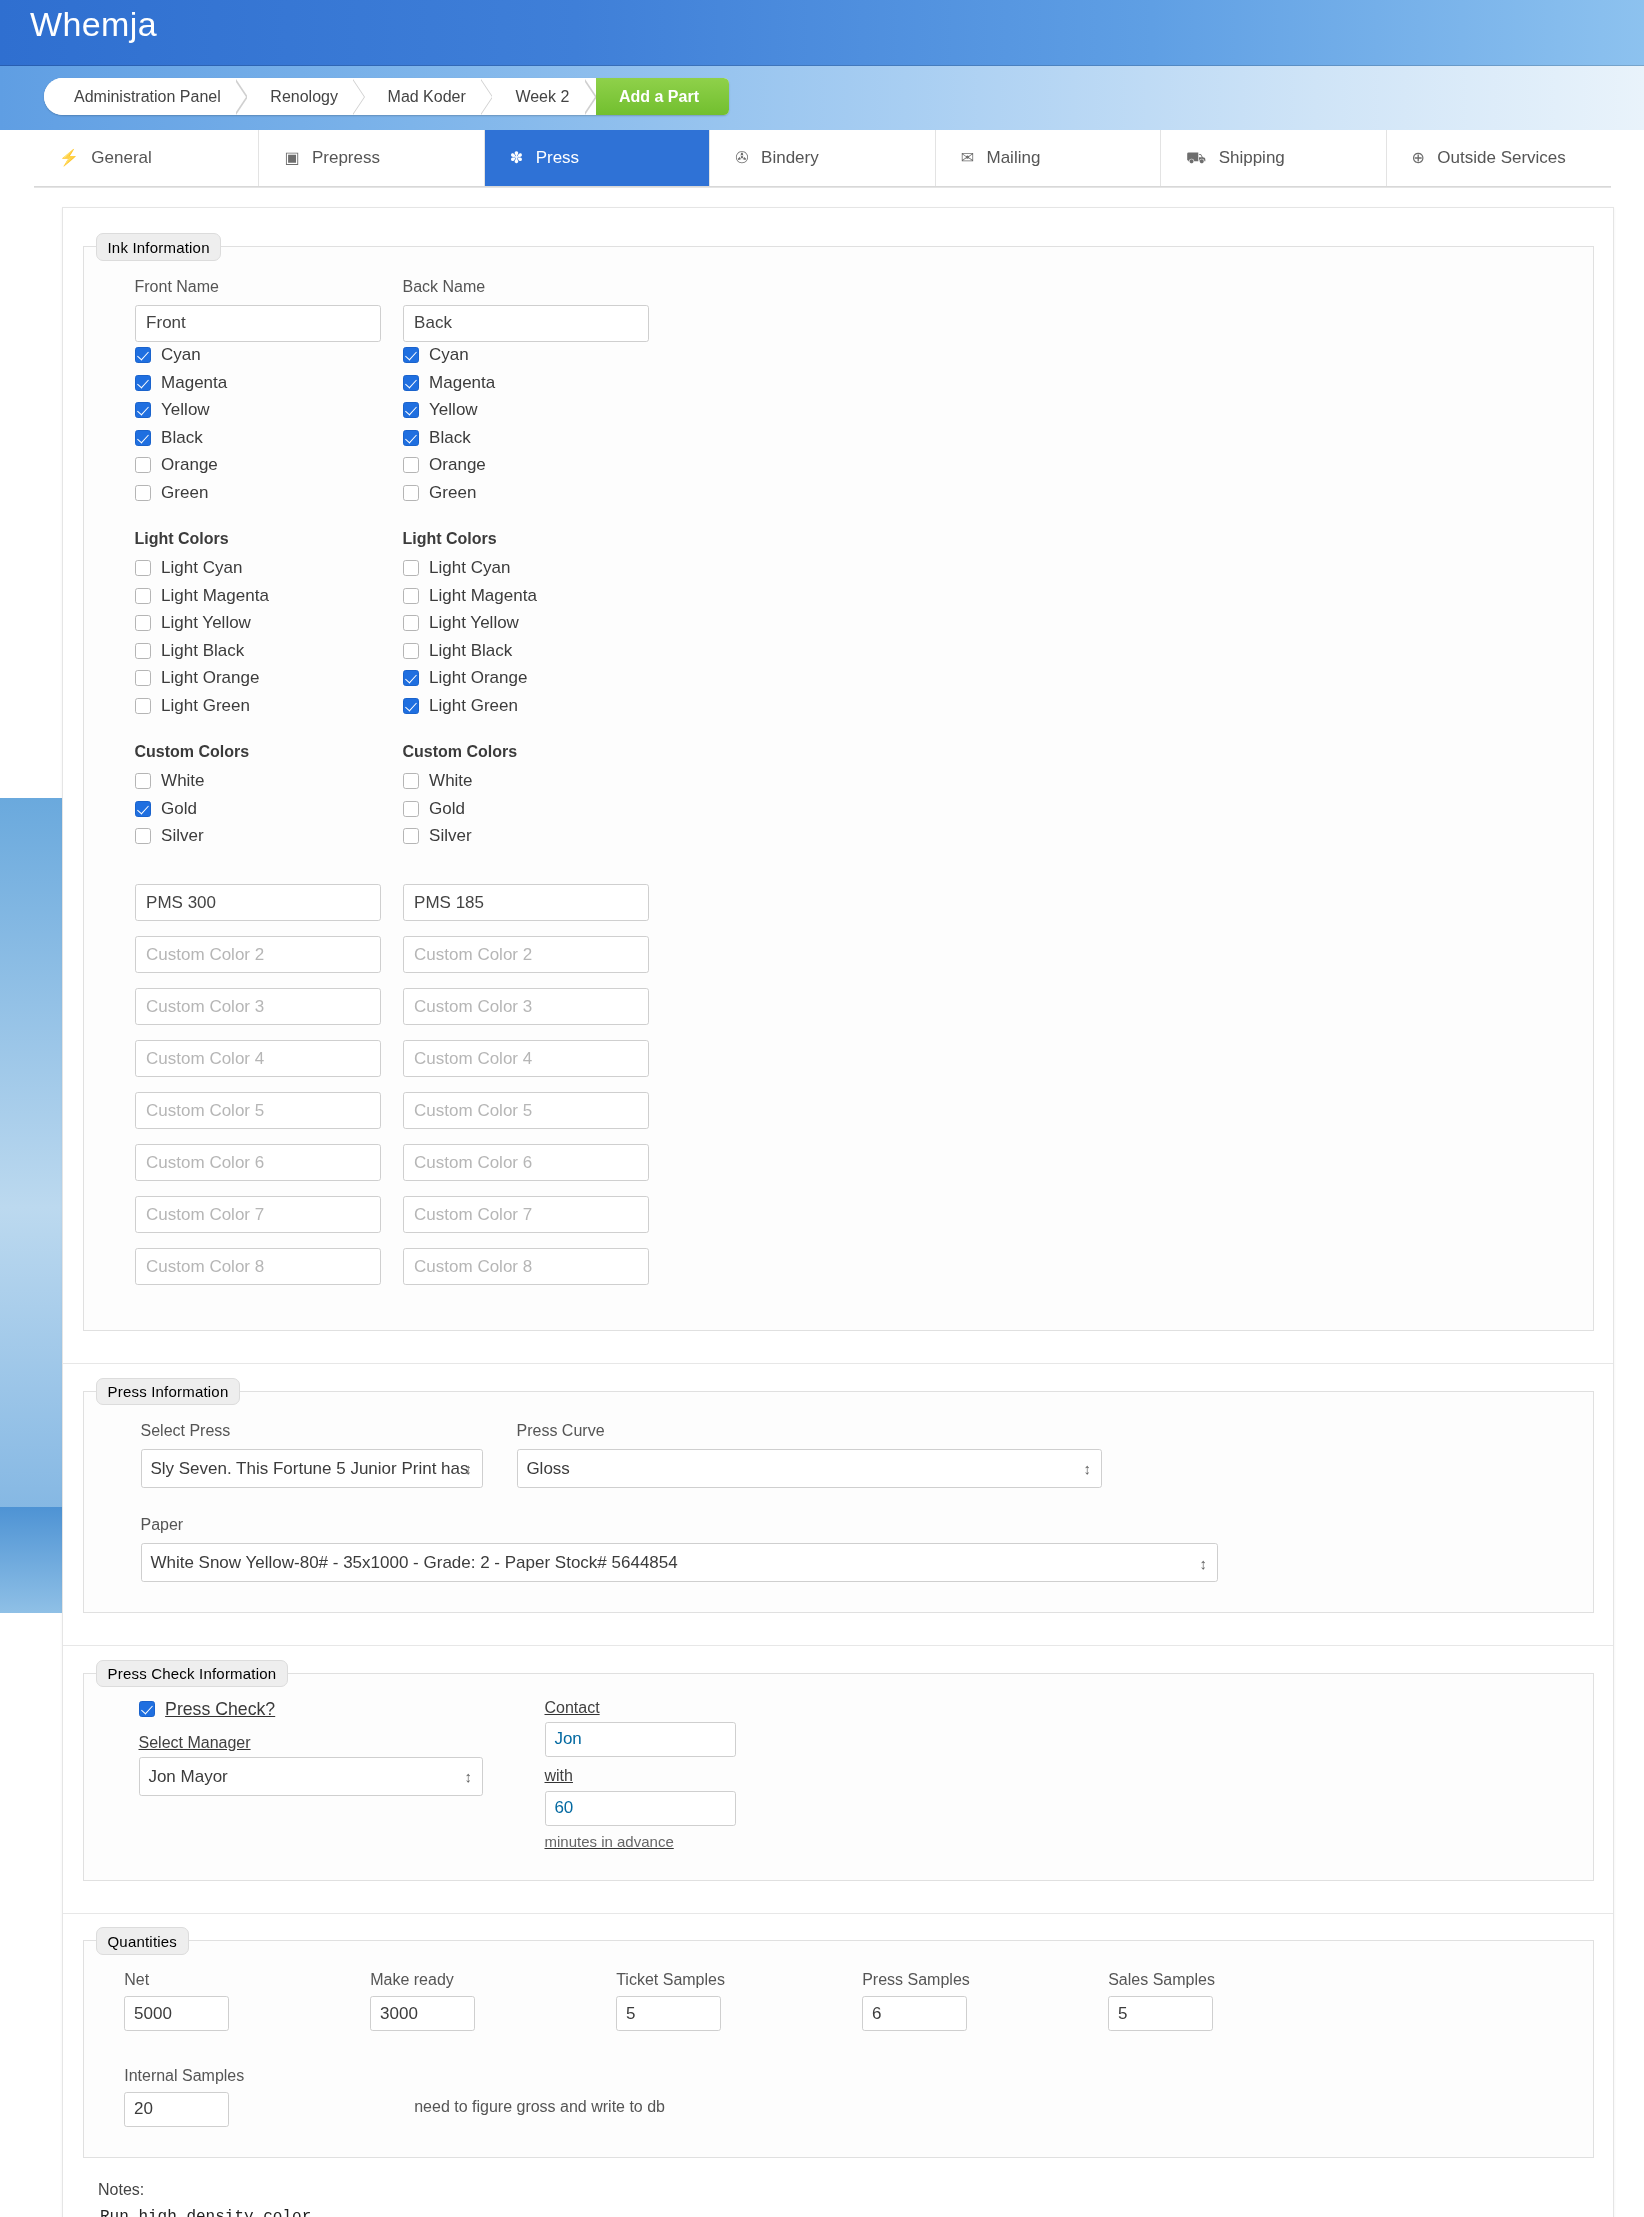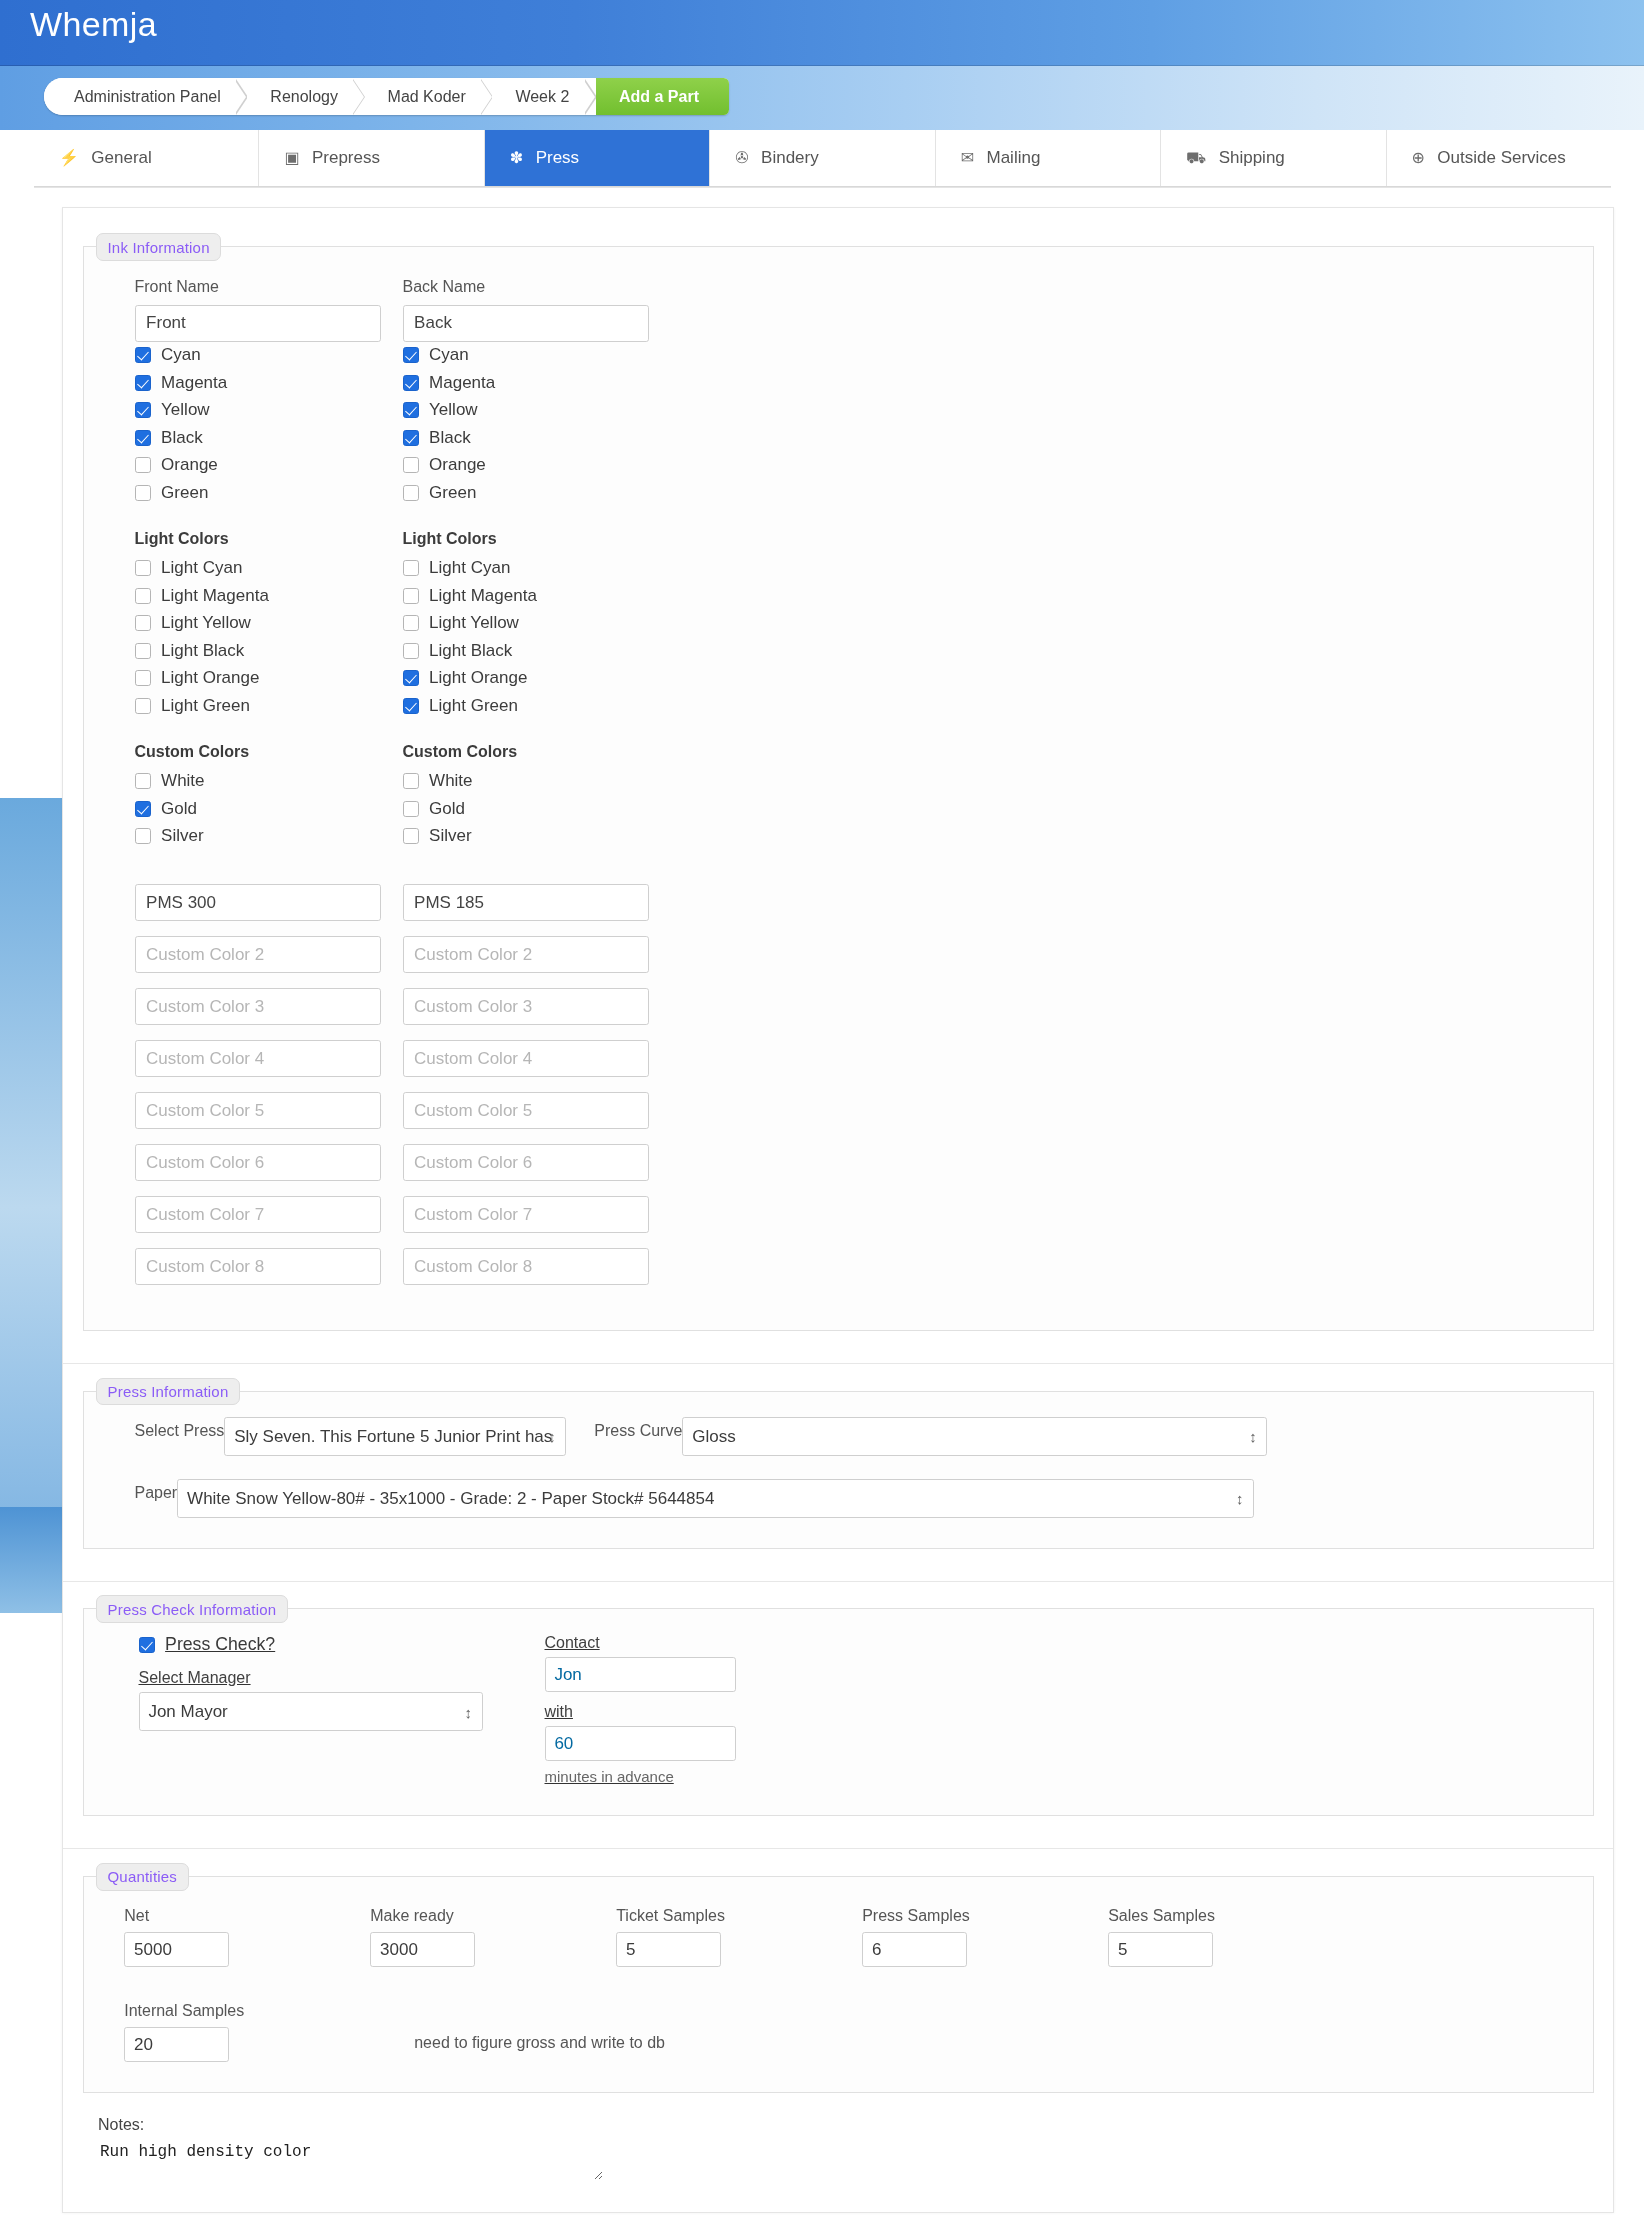--- a/index.html
+++ b/index.html
@@ -159,21 +159,21 @@
     background: #fdfdfd;
     padding: 25px 23px 30px 23px;
   }
   .legend {
     position: absolute;
     top: -14px; left: 12.4px;
     background: #eeeeee;
     border: 0.9px solid #dcdcdc;
     border-radius: 7px;
     font-size: 15px;
-    color: #8b5cf6;
+    color: #000000;
     padding: 4.4px 10.6px;
     letter-spacing: 0.2px;
   }
   .sep {
     height: 0.9px;
     background: #e7e7e7;
     margin: 32px 0 0 0;
   }
 
   
@@ -230,21 +230,21 @@
     font-size: 16px;
     font-weight: bold;
     color: #3b3b3b;
     margin: 23px 0 7px 0;
   }
   .cc-rows { margin-top: 34px; }
   .cc-row { margin-bottom: 15px; }
 
   
   .row { display: flex; gap: 28px; padding-left: 28px; }
-  .fld { display: flex; flex-direction: row; }
+  .fld { display: flex; flex-direction: column; margin-left: 6px; }
   select.sel {
     height: 39px;
     border: 0.9px solid #cfcfcf;
     border-radius: 2.7px;
     background: #ffffff;
     font-size: 17px;
     color: #3c3c3c;
     padding: 0 8.9px;
     font-family: "Liberation Sans", sans-serif;
     -webkit-appearance: none;

